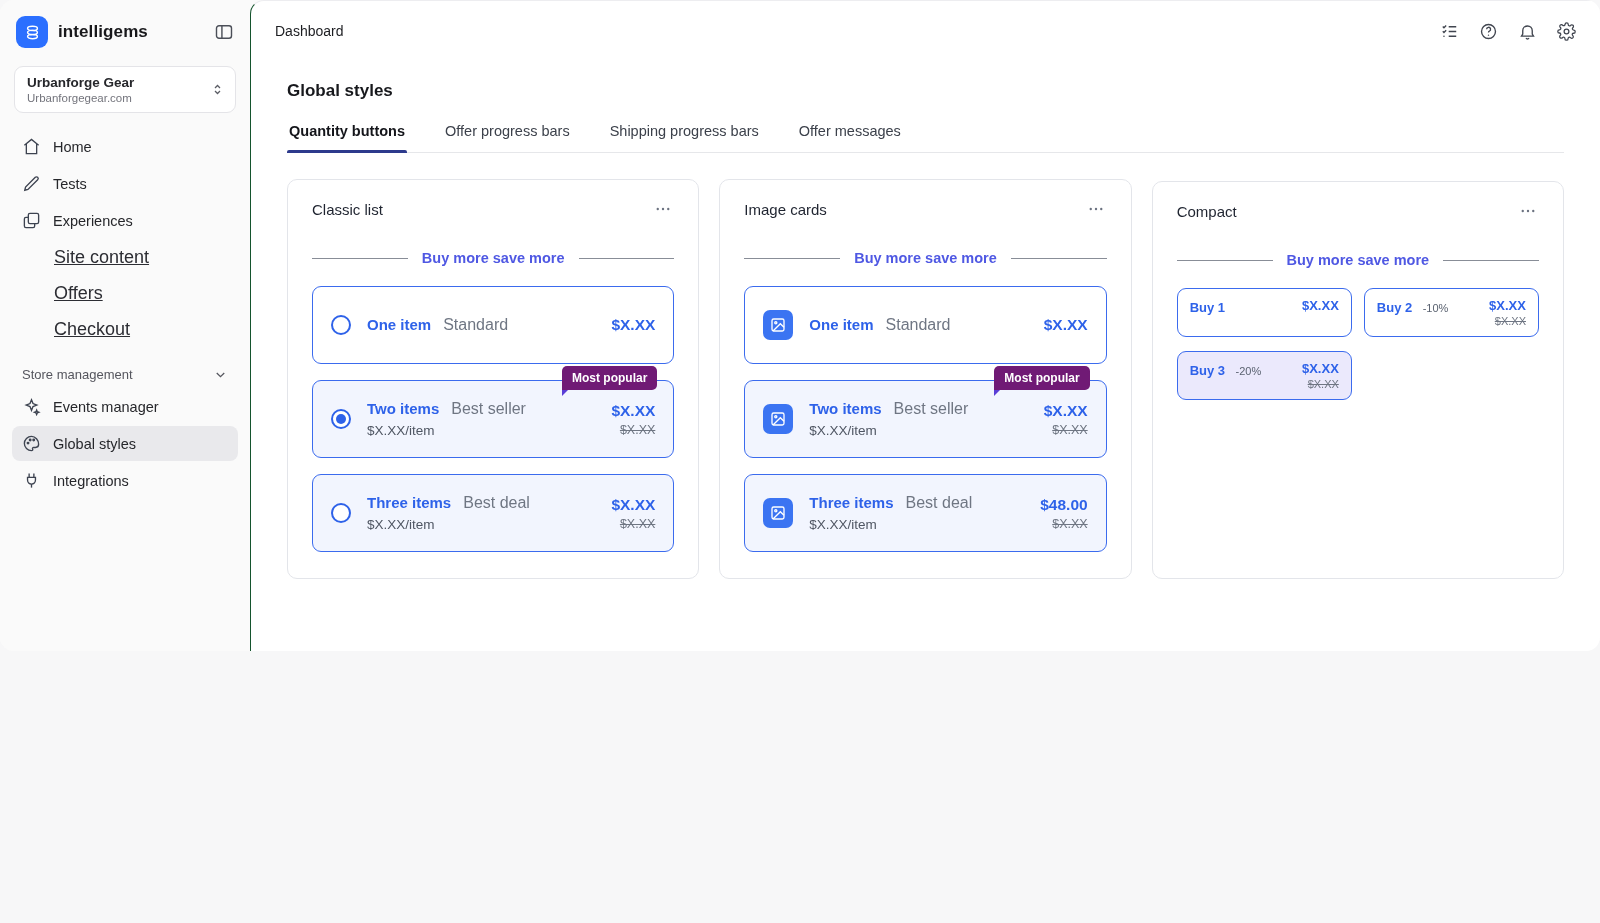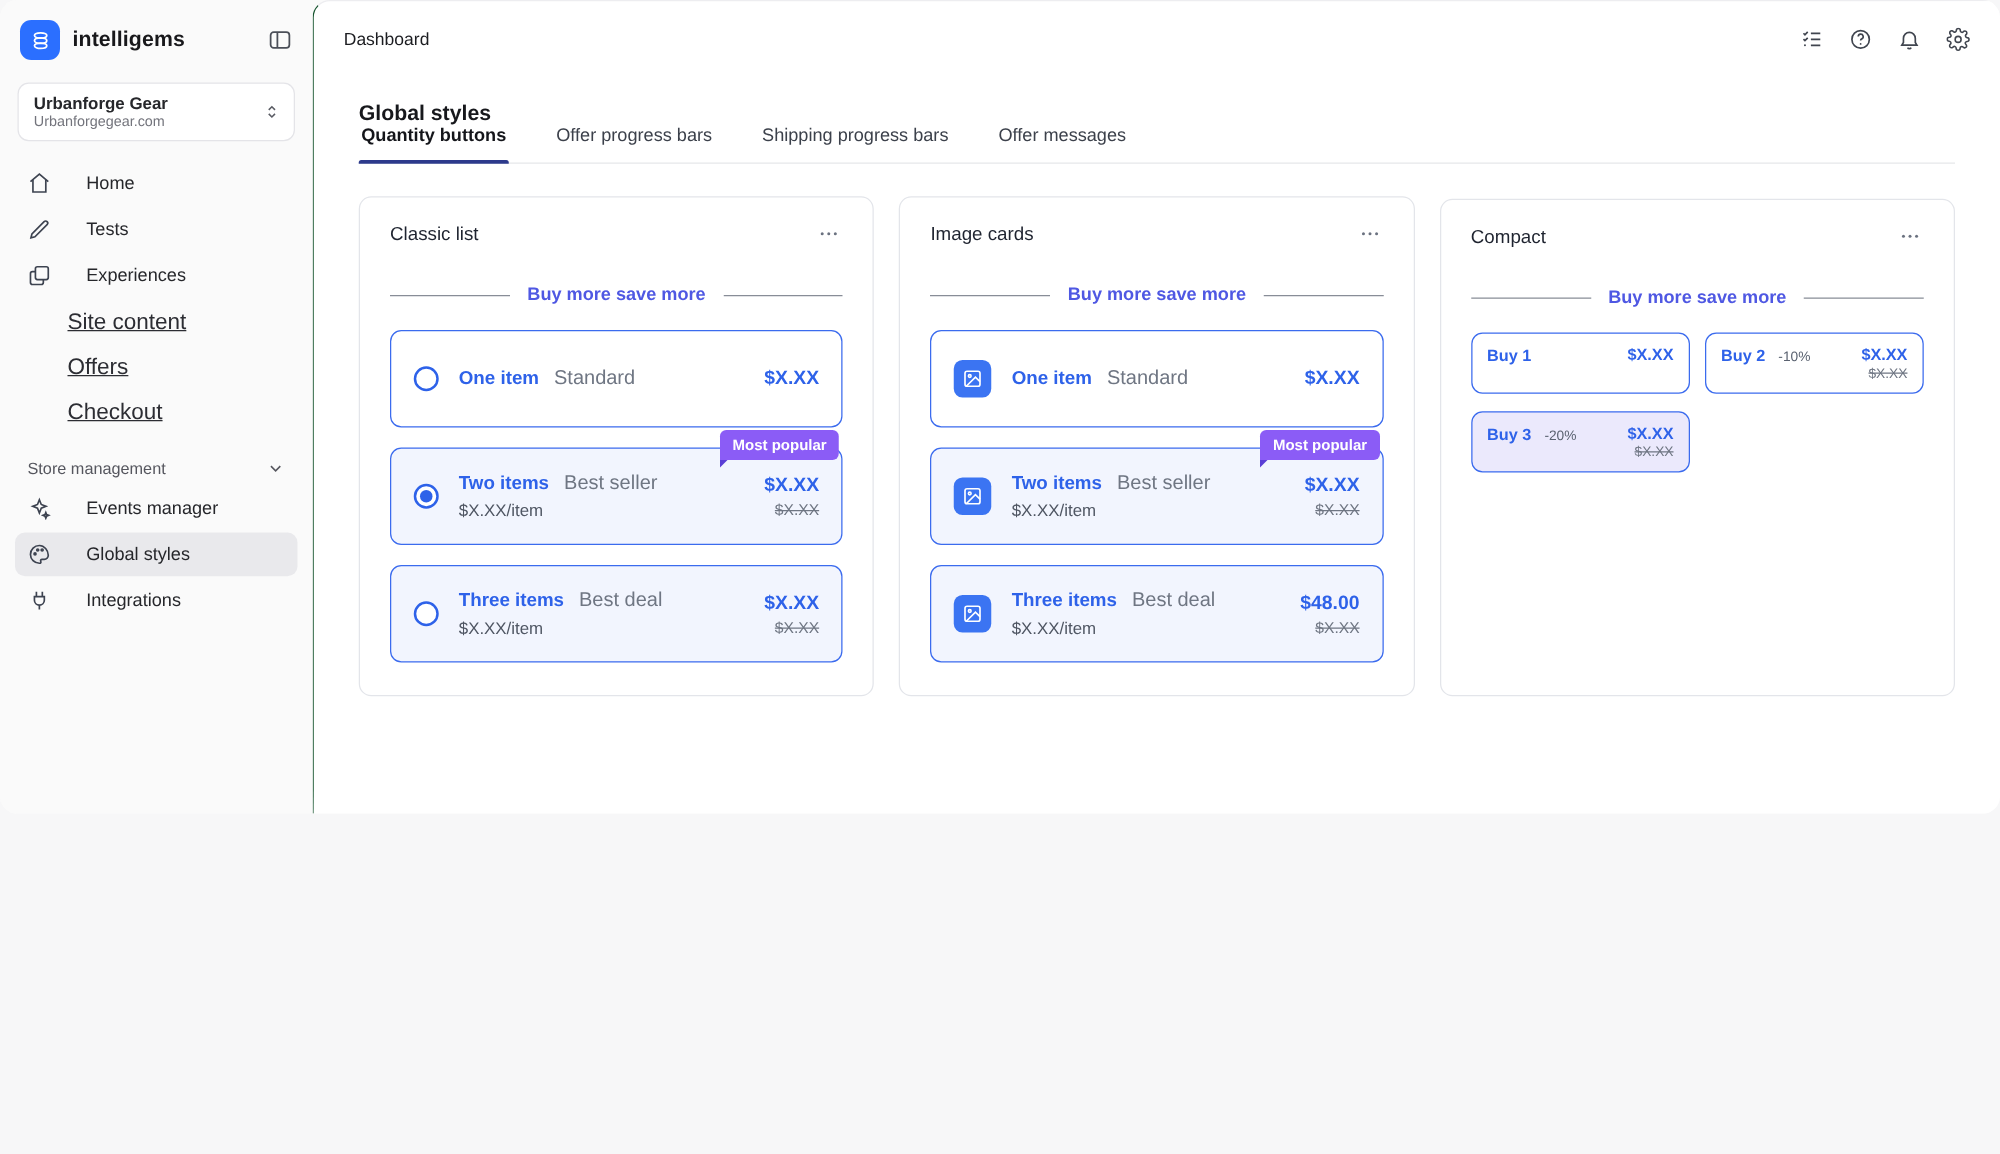--- a/index.html
+++ b/index.html
@@ -22,21 +22,21 @@
   .store-box {
     margin:6px 14px 16px 14px; background:#fff; border:1px solid #e4e4e8; border-radius:9px;
     padding:8px 10px 8px 12px; display:flex; align-items:center; justify-content:space-between; cursor:pointer;
   }
   .store-name { font-size:13.5px; font-weight:600; color:#26272b; }
   .store-domain { font-size:11.5px; color:#73747c; margin-top:2px; }
   .updown { color:#5a5c64; display:flex; }
 
   .nav { padding:0 12px; }
   .nav-item {
-    display:flex; align-items:center; gap:28px; padding:8px 10px; border-radius:8px;
+    display:flex; align-items:center; gap:12px; padding:8px 10px; border-radius:8px;
     font-size:14.5px; color:#26272b; cursor:pointer; margin-bottom:2px;
   }
   .nav-item svg { color:#3d4350; flex:none; }
   .nav-item.active { background:#e9e9ec; }
   .nav-sub {
     display:flex; align-items:flex-start; padding:6.5px 10px 6.5px 42px; border-radius:8px;
     font-size:18px; color:#2c2d33; cursor:pointer; margin-bottom:2px;text-decoration:underline;
   }
   .nav-section {
     display:flex; align-items:center; justify-content:space-between;
@@ -49,21 +49,21 @@
     border-top-left-radius:14px; display:flex; flex-direction:column; overflow:hidden;
   }
   .topbar { height:60px; flex:none; display:flex; align-items:center; padding:0 24px; }
   .breadcrumb { font-size:14px; color:#1c1d21; }
   .topbar-icons { margin-left:auto; display:flex; align-items:center; gap:20px; color:#40454f; }
   .topbar-icons .tico { display:flex; cursor:pointer; }
 
   .content { padding:6px 36px 0 36px; }
   .page-title { font-size:17px; font-weight:700; color:#17181c; margin-top:14px; }
 
-  .tabs { display:flex; gap:36px; border-bottom:1px solid #e6e7ea; }
+  .tabs { display:flex; gap:36px; margin-top:22px; border-bottom:1px solid #e6e7ea; }
   .tab { font-size:14.5px; color:#3c414b; padding:0 2px 13px 2px; cursor:pointer; position:relative; }
   .tab.active { color:#14151a; font-weight:700; }
   .tab.active::after { content:""; position:absolute; left:0; right:0; bottom:-1px; height:3px; background:#2d3a8c; border-radius:2px 2px 0 0; }
 
   .cards { display:flex; gap:20px; margin-top:26px; align-items:flex-end; }
   .card {
     flex:1; border:1px solid #e3e5ea; border-radius:10px; background:#fff;
     padding:18px 24px 26px 24px; min-height:398px;
   }
   .card-head { display:flex; align-items:center; justify-content:space-between; }
@@ -91,21 +91,21 @@
   .opt-title-row { display:flex; align-items:baseline;gap:12px; }
   .opt-title { font-size:15px; font-weight:700; color:#2e62e9; }
   .opt-tag { font-size:16px; color:#6f7683; }
   .opt-sub { font-size:13.5px; color:#4f5663; margin-top:5px; }
   .opt-price { margin-left:auto; text-align:right; }
   .price { font-size:15.5px; font-weight:700; color:#2e62e9; }
   .compare { font-size:12.5px; color:#6f7683; text-decoration:line-through; margin-top:3px; }
   .compare:empty { display:none; }
 
   .badge {
-    position:absolute; top:-15px; right:2px; background:#8b5cf6; color:#fff;
+    position:absolute; top:-15px; right:16px; background:#701a75; color:#fff;
     font-size:12px; font-weight:600; padding:5px 10px; border-radius:5px 5px 5px 0; z-index:2;
   }
   .badge::after {
     content:""; position:absolute; left:0; top:100%; width:0; height:0;
     border-top:6px solid #5a3ed6; border-right:6px solid transparent;
   }
 
   
   .cgrid { display:flex; flex-wrap:wrap; gap:14px 12px; margin-top:20px; }
   .cbtn {

